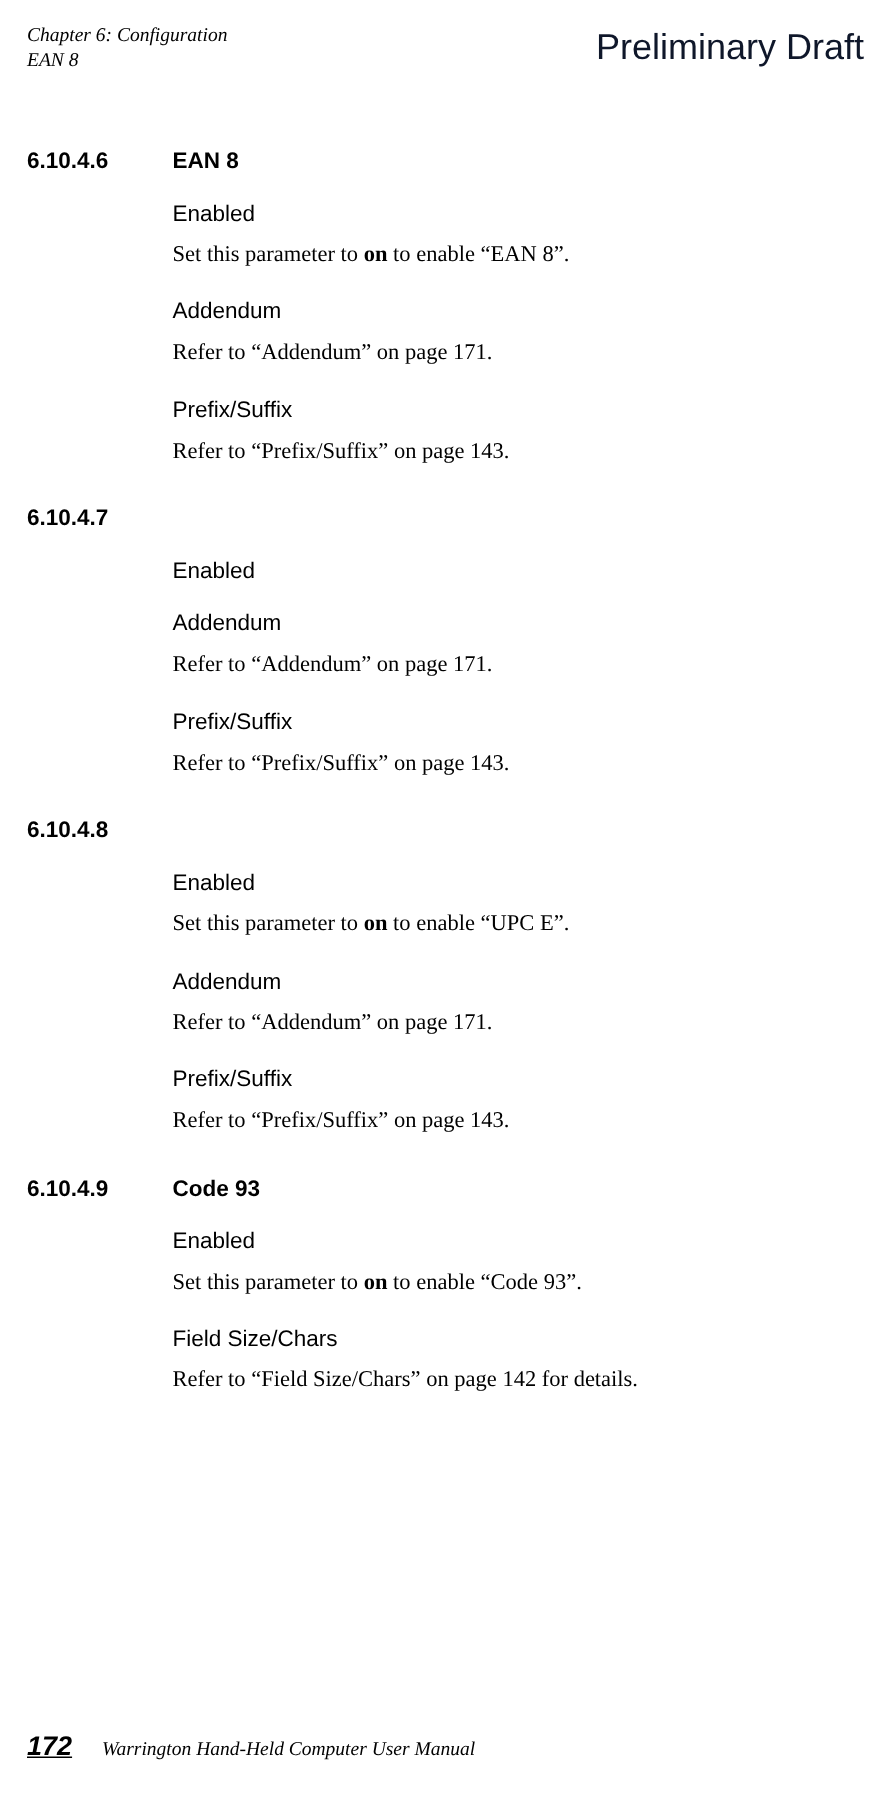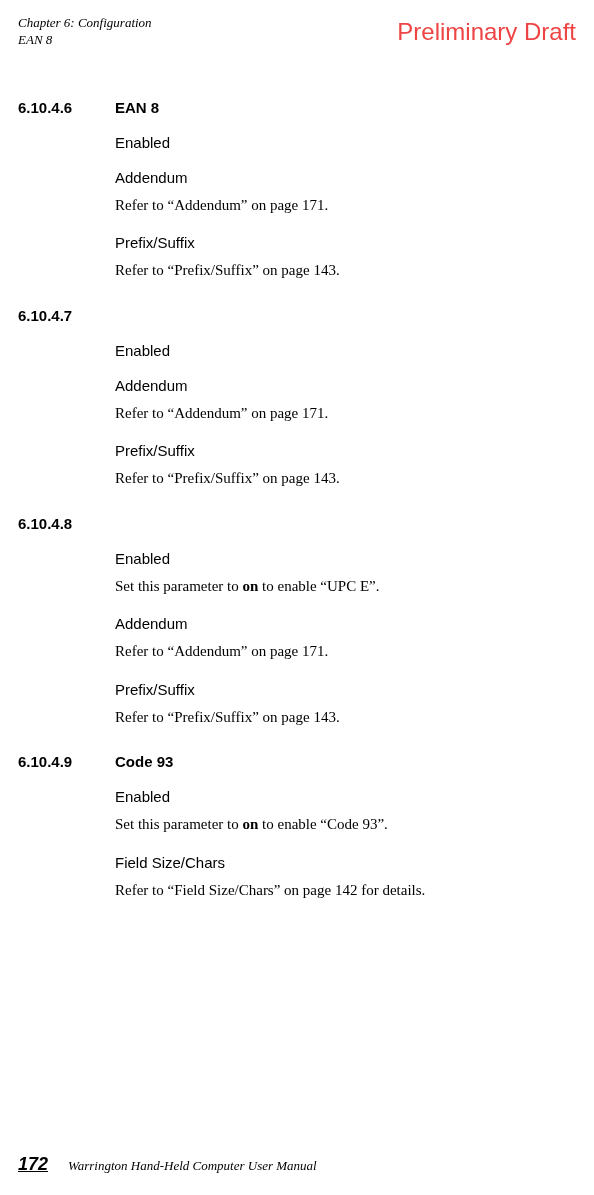--- a/index.html
+++ b/index.html
@@ -26,21 +26,21 @@
       font-size: 13px;
       line-height: 1.3;
     }
     .chapter-line {
       display: block;
     }
     .section-line {
       display: block;
     }
     .watermark {
-      color: #ef4444;
+      color: #0f172a;
       font-size: 24px;
       font-family: Arial, Helvetica, sans-serif;
       font-weight: normal;
     }
     .content {
       padding-left: 0;
     }
     .section {
       margin-bottom: 25px;
     }
@@ -110,20 +110,21 @@
 
 <div class="content">
 
   <div class="section">
     <div class="section-heading">
       <span class="section-number">6.10.4.6</span>
       <span class="section-title">EAN 8</span>
     </div>
     <div class="subsection">
       <div class="subsection-heading">Enabled</div>
+      <div class="subsection-body"><span>Set this parameter to </span><span class="bold-inline">on</span><span> to enable “EAN 8”.</span></div>
     </div>
     <div class="subsection">
       <div class="subsection-heading">Addendum</div>
       <div class="subsection-body"><span>Refer to “Addendum” on page 171.</span></div>
     </div>
     <div class="subsection">
       <div class="subsection-heading">Prefix/Suffix</div>
       <div class="subsection-body"><span>Refer to “Prefix/Suffix” on page 143.</span></div>
     </div>
   </div>

